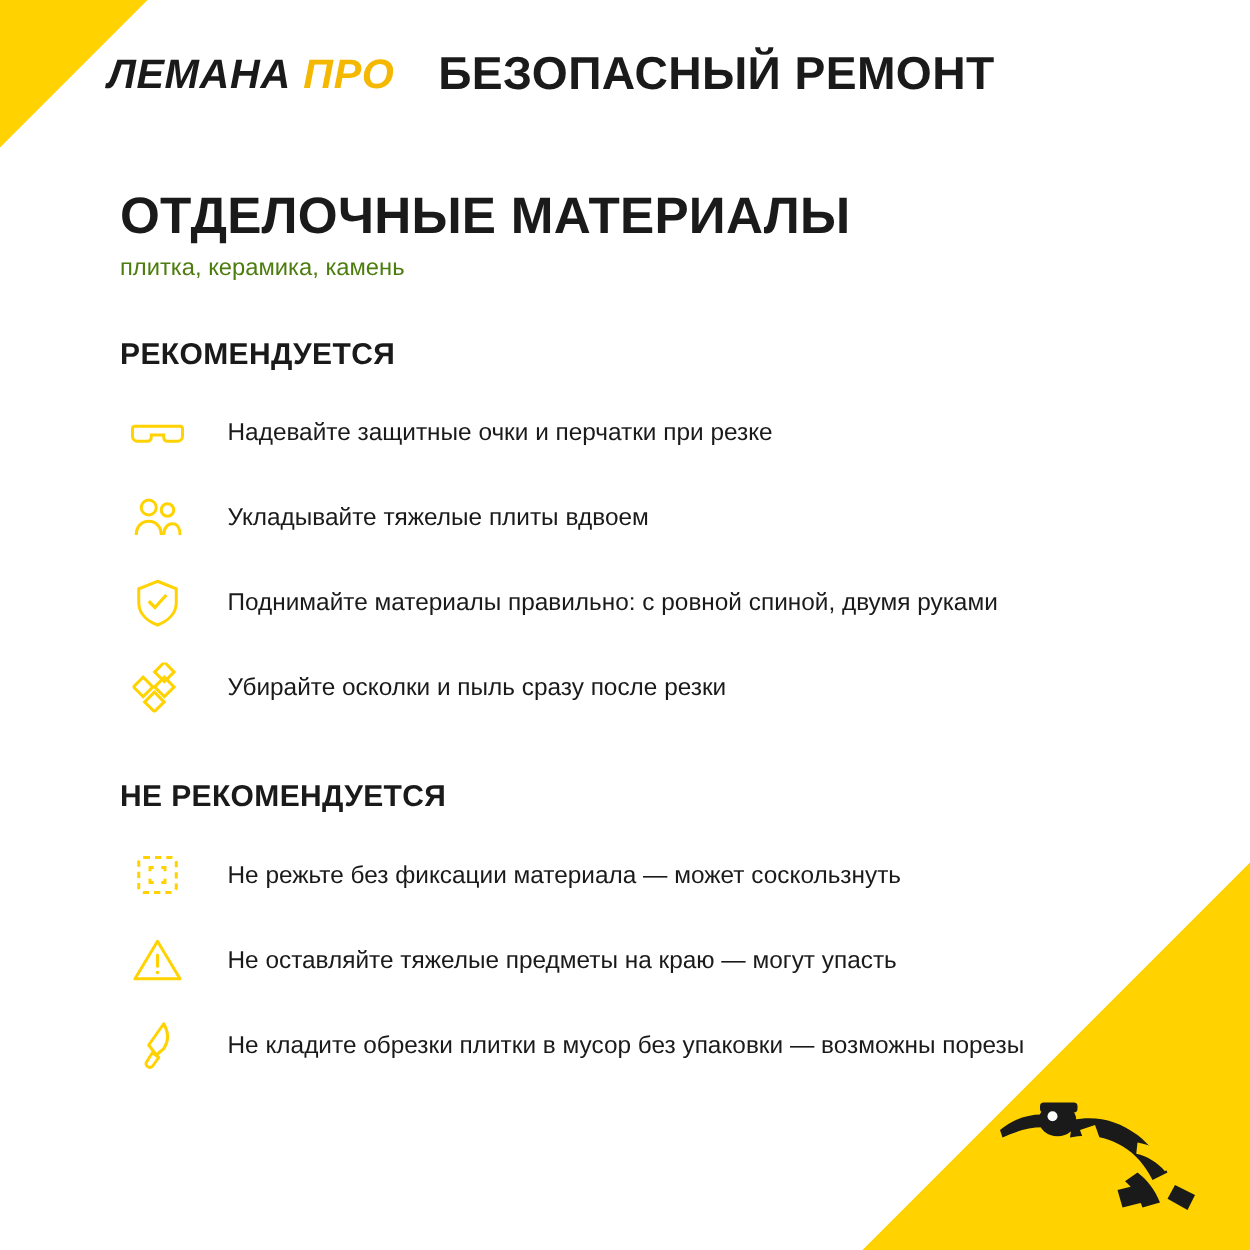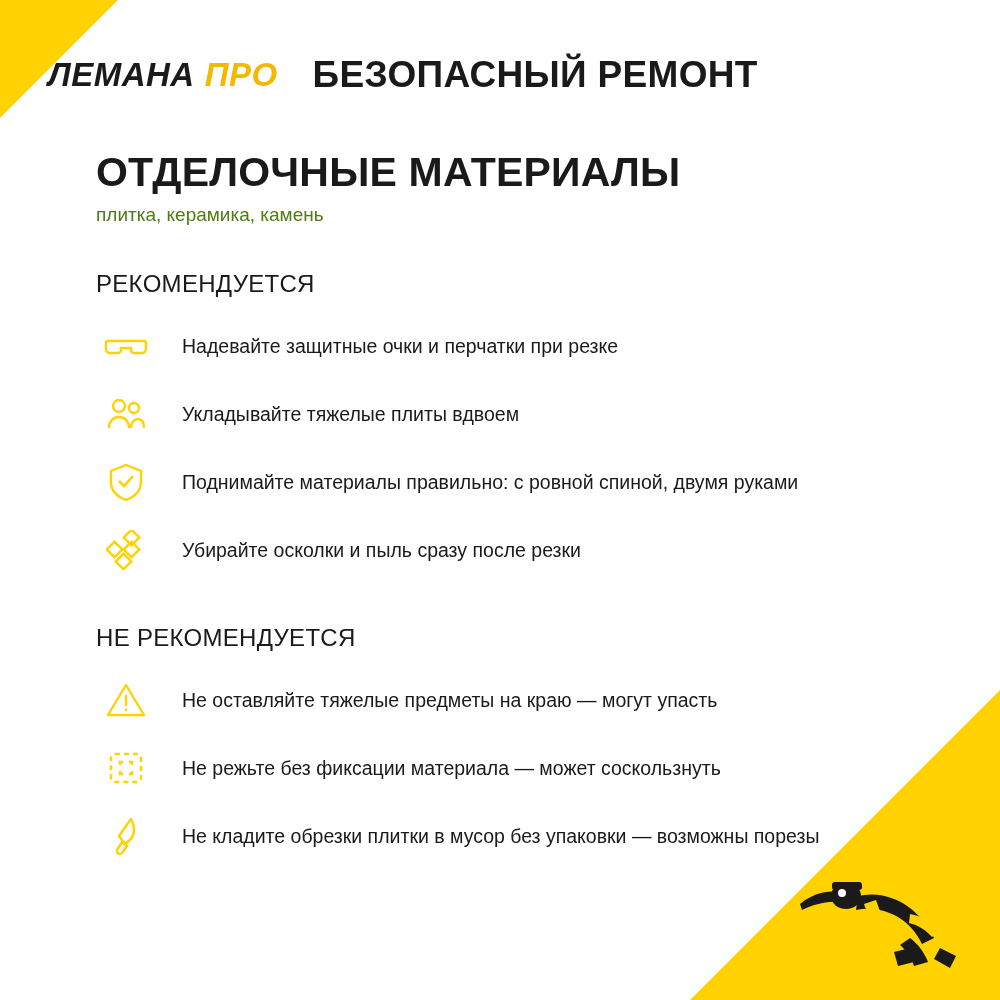--- a/index.html
+++ b/index.html
@@ -28,26 +28,26 @@
     left: 0;
     top: 0;
     width: 0;
     height: 0;
     border-top: 118px solid #ffd200;
     border-right: 118px solid transparent;
   }
   .header-inner {
     position: absolute;
     left: 0;
-    top: 16px;
+    top: 0;
     width: 100%;
     height: 118px;
     display: flex;
     align-items: center;
-    padding-left: 48px;
+    padding-left: 86px;
     box-sizing: border-box;
   }
   .logo {
     display: flex;
     align-items: baseline;
     font-weight: bold;
     font-size: 33px;
     letter-spacing: 0.5px;
     font-style: italic;
     white-space: nowrap;
@@ -84,21 +84,21 @@
     line-height: 1.08;
   }
   .page-subtitle {
     font-size: 19px;
     color: #4d7c0f;
     margin: 0 0 44px 0;
   }
 
   .section-heading {
     font-size: 24px;
-    font-weight: normal;
+    font-weight: bold;
     color: #1a1a1a;
     letter-spacing: 0.3px;
     margin: 0 0 26px 0;
   }
   .section-heading.second {
     margin-top: 52px;
   }
 
   .item {
     display: flex;
@@ -203,37 +203,37 @@
         <rect x="12" y="26" width="11" height="11" transform="rotate(45 17.5 31.5)"></rect>
       </svg>
     </span>
     <span class="item-text">Убирайте осколки и пыль сразу после резки</span>
   </div>
 
   <h2 class="section-heading second">НЕ РЕКОМЕНДУЕТСЯ</h2>
 
   <div class="item">
     <span class="item-icon">
+      <svg width="36" height="34" viewBox="0 0 36 34" fill="none" stroke="#ffd200" stroke-width="2.4" stroke-dasharray="5 4">
+        <rect x="3" y="3" width="30" height="28" rx="4"></rect>
+        <path d="M12 14 v-3 h3 M24 14 v-3 h-3 M12 20 v3 h3 M24 20 v3 h-3" stroke-dasharray="0"></path>
+      </svg>
+    </span>
+    <span class="item-text">Не режьте без фиксации материала — может соскользнуть</span>
+  </div>
+
+  <div class="item">
+    <span class="item-icon">
       <svg width="40" height="36" viewBox="0 0 40 36" fill="none" stroke="#ffd200" stroke-width="2.4" stroke-linejoin="round">
         <path d="M20 3 L38 33 H2 z"></path>
         <path d="M20 14 v9" stroke-linecap="round"></path>
         <circle cx="20" cy="28" r="1.4" fill="#ffd200" stroke="none"></circle>
       </svg>
     </span>
     <span class="item-text">Не оставляйте тяжелые предметы на краю — могут упасть</span>
-  </div>
-
-  <div class="item">
-    <span class="item-icon">
-      <svg width="36" height="34" viewBox="0 0 36 34" fill="none" stroke="#ffd200" stroke-width="2.4" stroke-dasharray="5 4">
-        <rect x="3" y="3" width="30" height="28" rx="4"></rect>
-        <path d="M12 14 v-3 h3 M24 14 v-3 h-3 M12 20 v3 h3 M24 20 v3 h-3" stroke-dasharray="0"></path>
-      </svg>
-    </span>
-    <span class="item-text">Не режьте без фиксации материала — может соскользнуть</span>
   </div>
 
   <div class="item">
     <span class="item-icon">
       <svg width="34" height="40" viewBox="0 0 34 40" fill="none" stroke="#ffd200" stroke-width="2.4" stroke-linejoin="round">
         <path d="M22 3 c4 7 4 14 0 20 l-6 5 l-6 -8 z"></path>
         <path d="M13 26 l-5 8 a3 3 0 0 0 5 3 l5 -7 z"></path>
       </svg>
     </span>
     <span class="item-text">Не кладите обрезки плитки в мусор без упаковки — возможны порезы</span>

